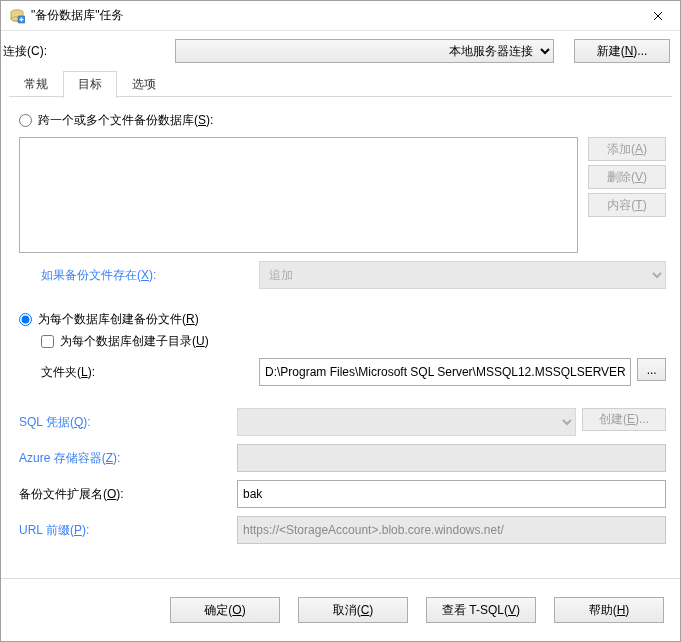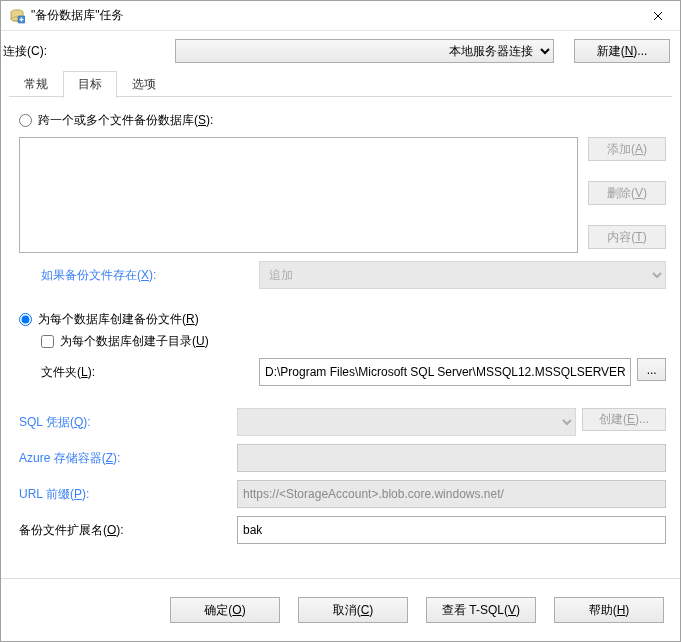--- a/index.html
+++ b/index.html
@@ -106,21 +106,21 @@
   .multi-files {
     display: flex; align-items: flex-start; gap: 10px;
     margin: 8px 0 6px 0;
   }
   .files-list {
     flex: 1;
     height: 116px;
     border: 1px solid #b0b0b0;
     background: #fff;
   }
-  .side-btns { display: flex; flex-direction: column; gap: 20px; }
+  .side-btns { display: flex; flex-direction: column; gap: 4px; }
   .side-btns .btn { min-width: 78px; }
 
   .field-row {
     display: flex; align-items: center;
     margin: 8px 0;
     min-height: 24px;
   }
   .field-row .left-label { min-width: 218px; }
   .field-row .field-control { flex: 1; display: flex; gap: 6px; }
   input[type=text].tbox, select.combo {
@@ -256,30 +256,30 @@
       </div>
 
       <div class="field-row">
         <span class="left-label disabled-text">Azure 存储容器(<u class="hotkey">Z</u>):</span>
         <div class="field-control">
           <input type="text" class="tbox" disabled="" value="" style="">
         </div>
       </div>
 
       <div class="field-row">
+        <span class="left-label">备份文件扩展名(<u class="hotkey">O</u>):</span>
+        <div class="field-control">
+          <input type="text" class="tbox" value="bak" style="">
+        </div>
+      </div>
+
+      <div class="field-row">
         <span class="left-label disabled-text">URL 前缀(<u class="hotkey">P</u>):</span>
         <div class="field-control">
           <input type="text" class="tbox" disabled="" value="https://&lt;StorageAccount&gt;.blob.core.windows.net/" style="">
-        </div>
-      </div>
-
-      <div class="field-row">
-        <span class="left-label">备份文件扩展名(<u class="hotkey">O</u>):</span>
-        <div class="field-control">
-          <input type="text" class="tbox" value="bak" style="">
         </div>
       </div>
 
     </div>
 
     <div class="bottom-bar">
       <button class="btn btn-wide">
         <span>确定(<u class="hotkey">O</u>)</span>
       </button>
       <button class="btn btn-wide">

